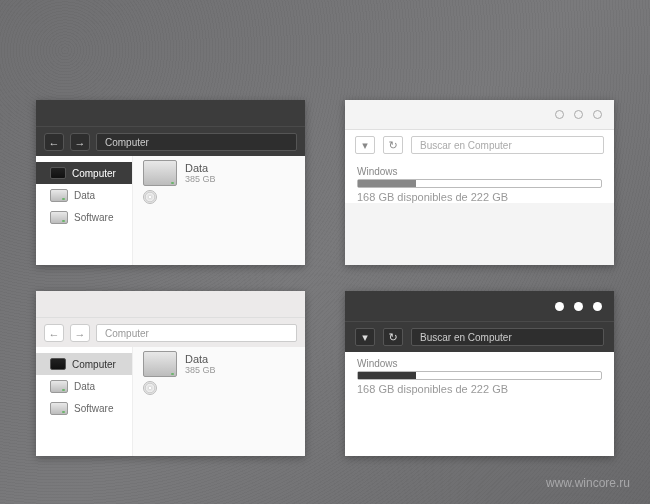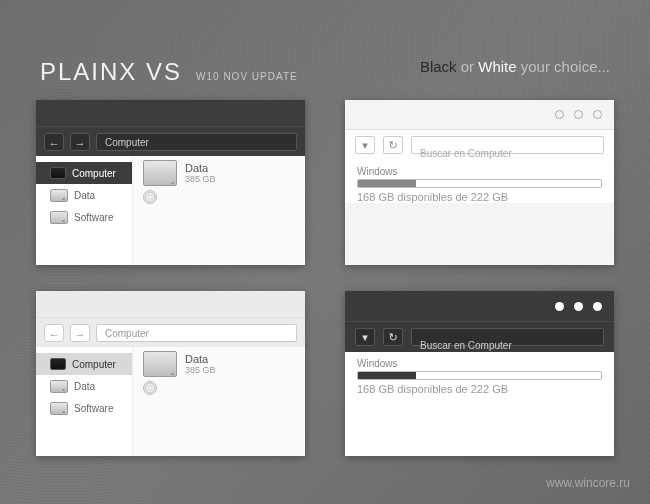--- a/index.html
+++ b/index.html
@@ -32,21 +32,21 @@
   .drive-big { width: 34px; height: 26px; }
   .drive-info .dname { font-size: 11px; color: #555; }
   .drive-info .dsize { font-size: 9px; color: #999; }
   .winctrl { display:flex; gap:10px; }
   .wcircle { width:9px; height:9px; border-radius:50%; }
   .prog-wrap { padding: 6px 12px 0 12px; }
   .prog-label { font-size: 10px; color:#888; }
   .prog-bar { height: 9px; border: 1px solid #bbb; border-radius: 2px; margin-top:2px; position:relative; background:#fff; }
   .prog-fill { position:absolute; left:0; top:0; bottom:0; }
   .prog-sub { font-size: 11px; color:#999; margin-top:3px; }
-  .search { height: 18px; font-size:10px; border-radius:2px; padding:8px 8px; line-height:18px; }
+  .search { height: 18px; font-size:10px; border-radius:2px; padding:0 8px; line-height:18px; }
 
   
   .p1 { background:#3c3c3c; }
   .p1 .topgap { height: 26px; background:#3c3c3c; }
   .p1 .navbar { background:#3c3c3c; border-top:1px solid #4a4a4a; }
   .p1 .navbtn { background:#2e2e2e; color:#ddd; border:1px solid #555; }
   .p1 .address { background:#2e2e2e; color:#ccc; border:1px solid #555; }
   .p1 .body { display:flex; background:#fff; height: 100%; }
   .p1 .sidebar { background:#fff; }
   .p1 .tree-item { color:#666; }
@@ -82,27 +82,20 @@
   .p4 .toolbtn { width:20px; height:18px; border:1px solid #555; border-radius:2px; color:#ddd; font-size:11px; display:flex; align-items:center; justify-content:center; background:#2e2e2e; }
   .p4 .search { flex:1; border:1px solid #555; background:#2e2e2e; color:#ccc; }
   .p4 .prog-fill { background:#3a3a3a; }
 </style>
 </head>
 <body>
 
 <div class="canvas">
   <div class="noise"></div>
 
-  <div class="header">
-    <span class="title">PLAINX VS</span>
-    <span class="subtitle">W10 NOV UPDATE</span>
-    <span class="tagline">
-      <span class="black">Black</span><span> or </span><span class="white">White</span><span> your choice...</span>
-    </span>
-  </div>
 
   <div class="grid">
 
     <div class="panel p1">
       <div class="topgap"></div>
       <div class="navbar">
         <div class="navbtn">←</div>
         <div class="navbtn">→</div>
         <div class="address">Computer</div>
       </div>

